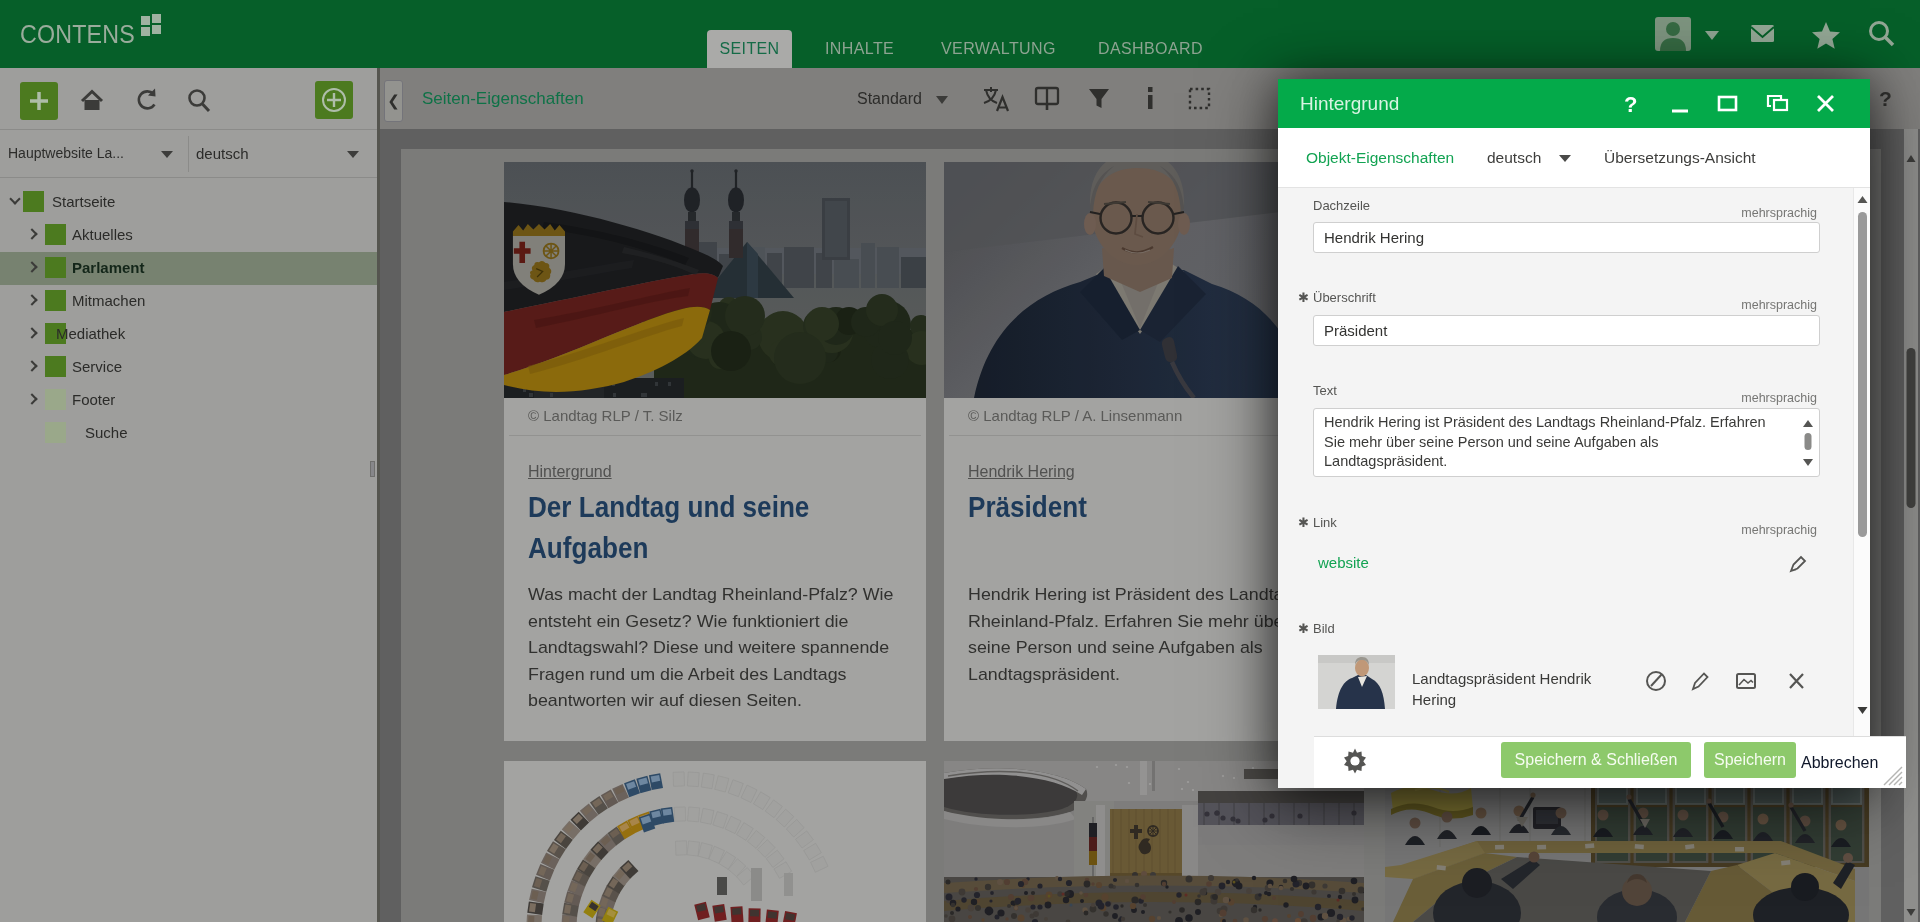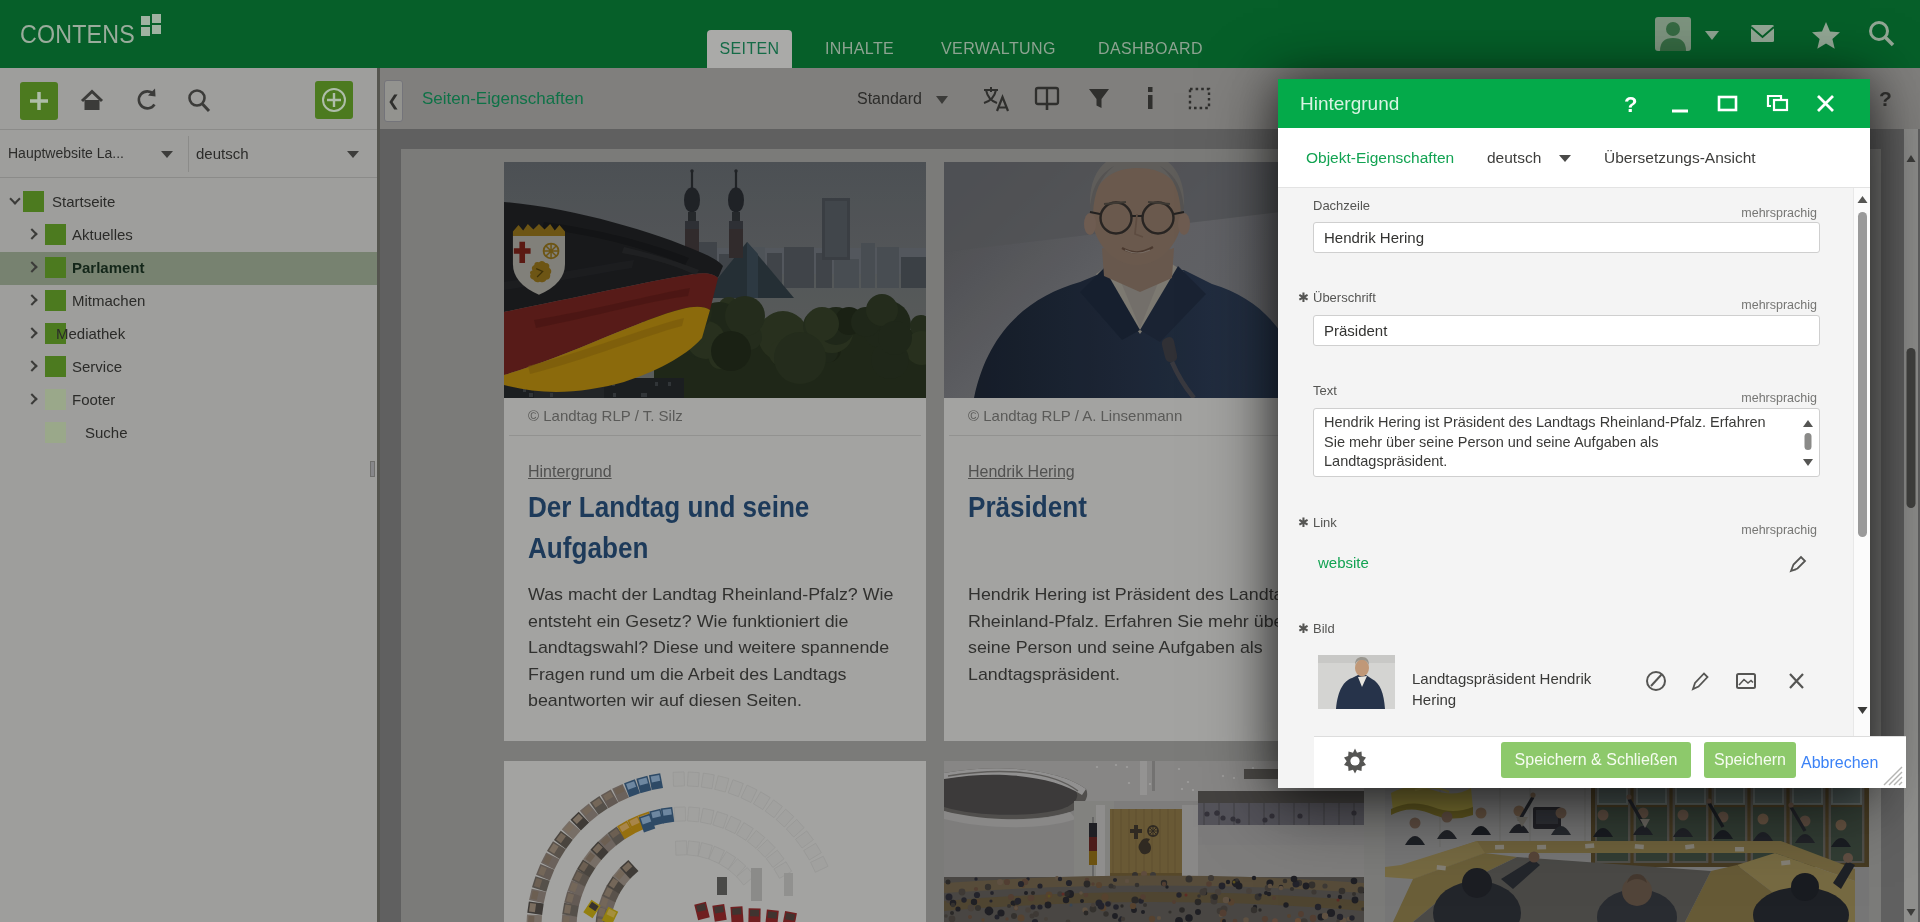--- a/index.html
+++ b/index.html
@@ -1153,21 +1153,21 @@
       <path d="M3.5 519 L13.5 519 L8.5 526 Z" fill="#3a3a38"></path>
     </svg>
   </div>
   <div id="mfoot">
     <svg style="position:absolute; left:28px; top:11px;" width="26" height="26" viewBox="0 0 26 26">
       <path d="M13 2 L15 6.2 L19.5 5 L19.8 9.5 L24 11 L21.3 14.8 L24 18.5 L19.8 20 L19.5 24.5 L15 23.3 L13 27 L11 23.3 L6.5 24.5 L6.2 20 L2 18.5 L4.7 14.8 L2 11 L6.2 9.5 L6.5 5 L11 6.2 Z" fill="#555553" transform="translate(0,-1.5)"></path>
       <circle cx="13" cy="13" r="4.6" fill="#ffffff"></circle>
     </svg>
     <div class="gbtn2" style="left:187px; top:5px; width:190px;">Speichern &amp; Schließen</div>
     <div class="gbtn2" style="left:390px; top:5px; width:92px;">Speichern</div>
-    <div class="abs" style="left:487px; top:0; line-height:52px; font-size:16px; color:#3b82f6;">Abbrechen</div>
+    <div class="abs" style="left:487px; top:0; line-height:52px; font-size:16px; color:#0f172a;">Abbrechen</div>
     <svg style="position:absolute; left:566px; top:28px;" width="24" height="22" viewBox="0 0 24 22">
       <g stroke="#b5b5b3" stroke-width="1.4">
         <line x1="4" y1="20" x2="22" y2="2"></line>
         <line x1="9" y1="20" x2="22" y2="7"></line>
         <line x1="14" y1="20" x2="22" y2="12"></line>
         <line x1="19" y1="20" x2="22" y2="17"></line>
       </g>
     </svg>
   </div>
 </div>

